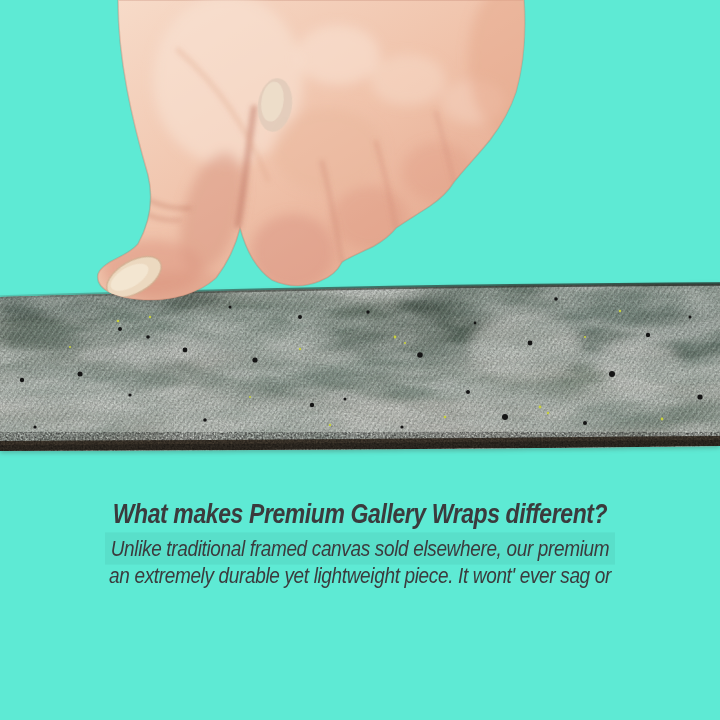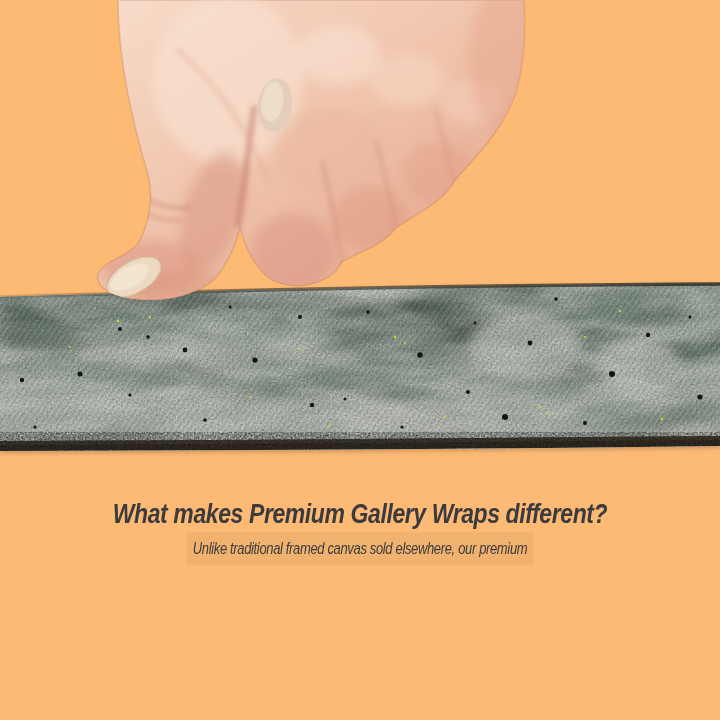--- a/index.html
+++ b/index.html
@@ -1,27 +1,27 @@
 <!DOCTYPE html>
 <html><head>
 <meta charset="utf-8">
 <style>
   html,body{margin:0;padding:0;background:#ffffff;}
   body{width:720px;height:720px;overflow:hidden;font-family:"Liberation Sans",sans-serif;}
-  .scene{position:relative;width:720px;height:720px;background:#fdba74;overflow:hidden;}
+  .scene{position:relative;width:720px;height:720px;background:#5eead4;overflow:hidden;}
 
   .hand{position:absolute;left:88px;top:0;width:450px;height:302px;z-index:3;}
   .strip{position:absolute;left:0;top:277px;width:720px;height:185px;z-index:2;
          filter:drop-shadow(0 2px 2px rgba(60,55,45,.28));}
 
   .copy{position:absolute;left:0;top:501px;width:720px;text-align:center;
         font-style:italic;color:#3b3b3d;z-index:4;}
   .copy h2{font-size:23px;font-weight:700;margin:0 0 7px 0;letter-spacing:-0.4px;}
   .copy h2 > span{display:inline-block;transform:scaleY(1.18);}
-  .line{font-size:13px;line-height:27px;font-weight:400;letter-spacing:-0.35px;}
+  .line{font-size:19px;line-height:27px;font-weight:400;letter-spacing:-0.35px;}
   .line > span{display:inline-block;transform:scaleY(1.2);padding:0 6px;}
   .line.hl > span{background:rgba(0,0,0,0.045);}
 </style>
 </head>
 <body>
 
 <div class="scene">
 
   <svg class="strip" viewBox="0 0 720 185" preserveAspectRatio="none" aria-hidden="true">
     <defs>
@@ -230,15 +230,18 @@
     </g>
   </svg>
 
   <div class="copy">
     <h2>
       <span>What makes Premium Gallery Wraps different?</span>
     </h2>
     <div class="line hl">
       <span>Unlike traditional framed canvas sold elsewhere, our premium</span>
     </div>
+    <div class="line">
+      <span>an extremely durable yet lightweight piece. It wont' ever sag or</span>
+    </div>
   </div>
 
 </div>
 
 </body></html>

